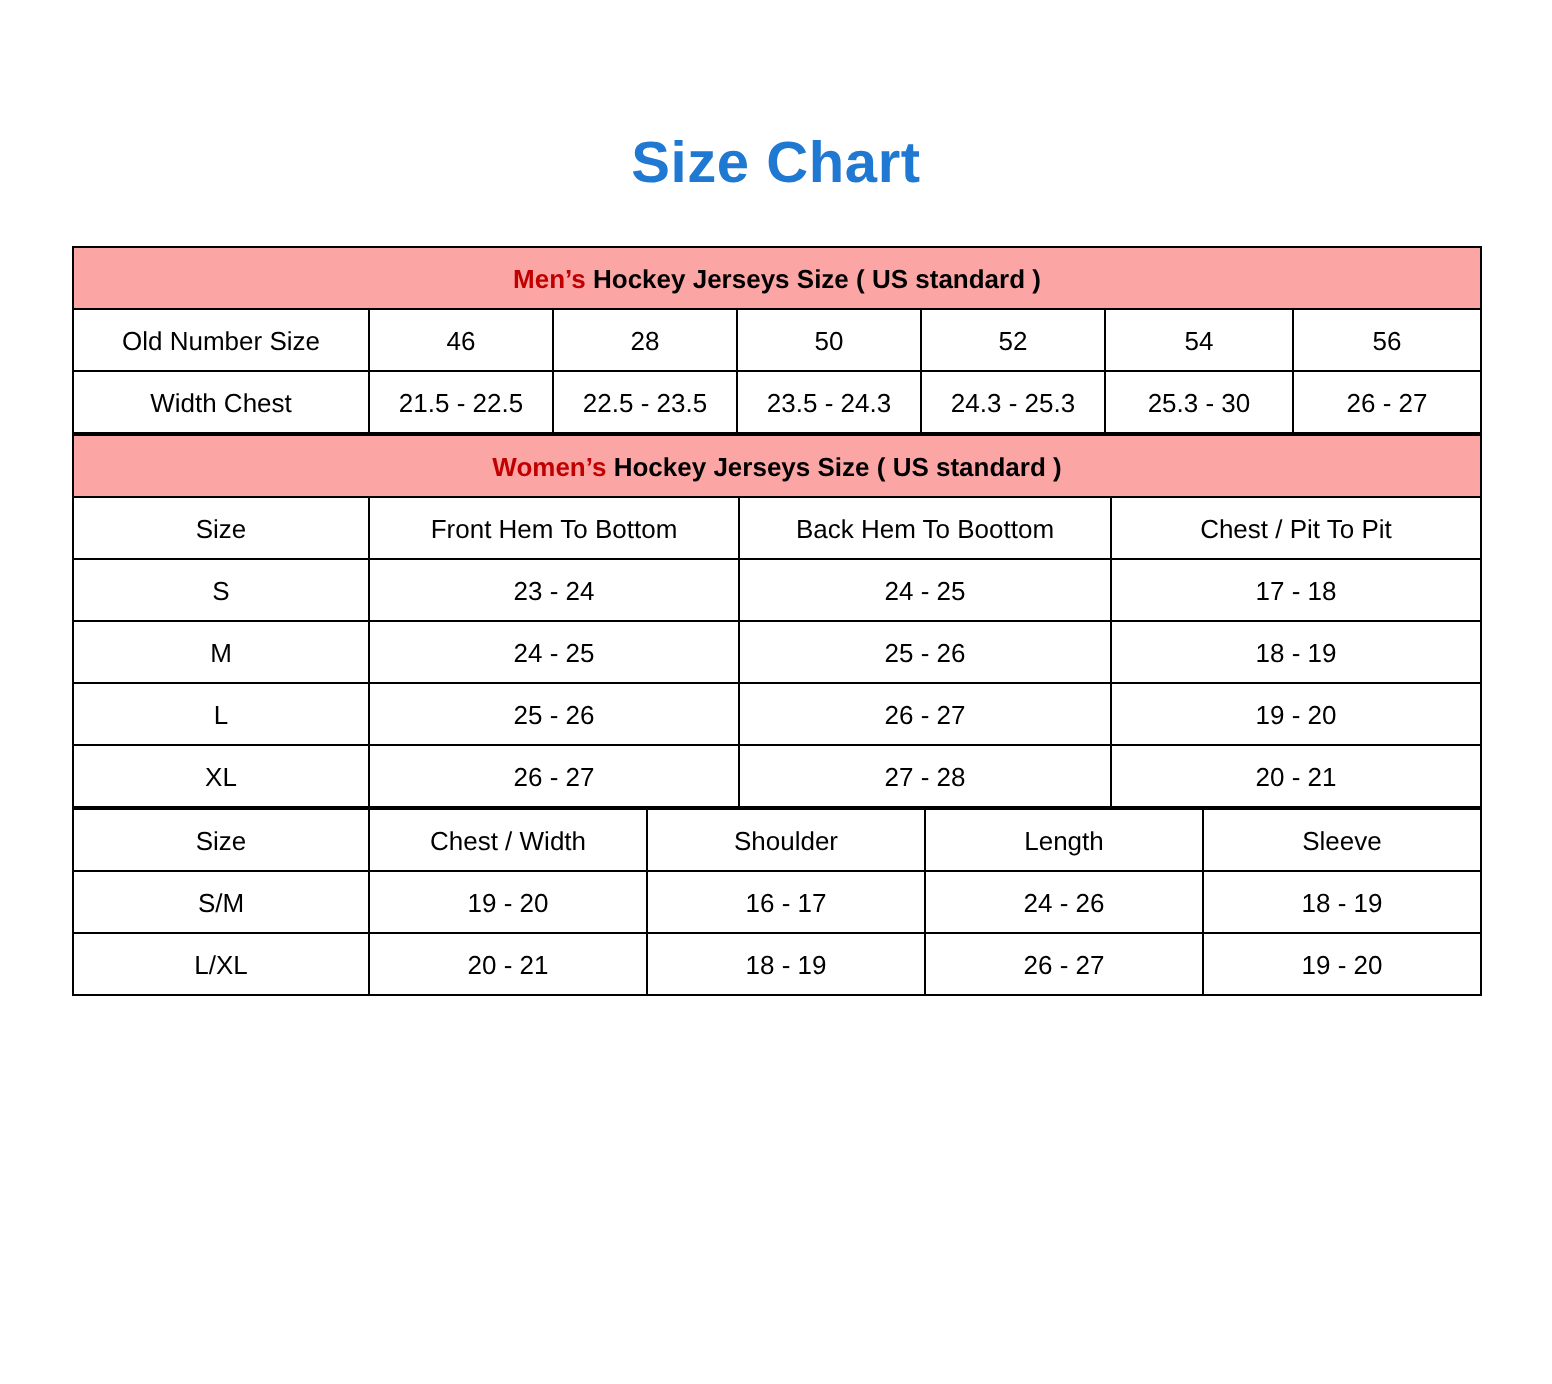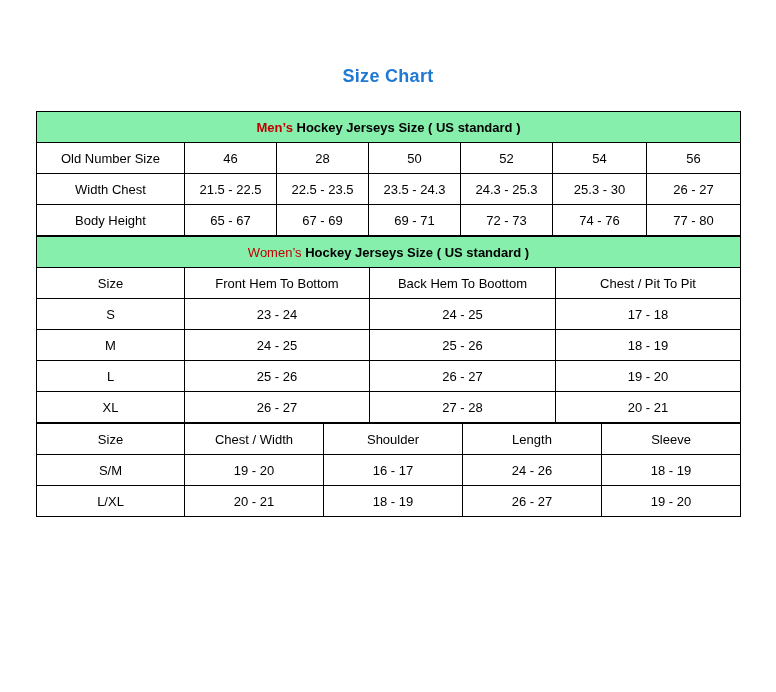--- a/index.html
+++ b/index.html
@@ -17,21 +17,21 @@
   }
   .page {
     width: 776px;
     height: 692px;
     box-sizing: border-box;
     padding: 0;
   }
   .title {
     text-align: center;
     color: #1f78d1;
-    font-size: 18px;
+    font-size: 29px;
     font-weight: bold;
     letter-spacing: 0.3px;
     margin-top: 66px;
     margin-bottom: 0;
   }
   .chart-wrap {
     margin-top: 24px;
     padding-left: 36px;
     padding-right: 36px;
   }
@@ -43,27 +43,27 @@
   table.size-table td, table.size-table th {
     border: 1px solid #000000;
     font-size: 13px;
     text-align: center;
     padding: 5px 2px;
     height: 20px;
     vertical-align: middle;
     font-weight: normal;
   }
   .band {
-    background: #86efac;
+    background: #fca5a5;
     font-weight: bold;
     font-size: 14.5px;
     padding: 7px 2px;
   }
   .band .accent-men { color: #c00000; font-weight: bold; }
-  .band .accent-women { color: #c00000; font-weight: normal; }
+  .band .accent-women { color: #c00000; font-weight: bold; }
   .band .accent-youth { color: #c00000; font-weight: bold; }
   .band .rest { color: #000000; font-weight: bold; }
   .hdr {
     font-weight: bold;
   }
   .rowlabel {
     font-weight: normal;
   }
   .rowlabel-b {
     font-weight: bold;
@@ -122,29 +122,20 @@
         </tr>
         <tr>
           <td class="rowlabel">Width Chest</td>
           <td>21.5 - 22.5</td>
           <td>22.5 - 23.5</td>
           <td>23.5 - 24.3</td>
           <td>24.3 - 25.3</td>
           <td>25.3 - 30</td>
           <td>26 - 27</td>
         </tr>
-        <tr>
-          <td class="rowlabel">Body Height</td>
-          <td>65 - 67</td>
-          <td>67 - 69</td>
-          <td>69 - 71</td>
-          <td>72 - 73</td>
-          <td>74 - 76</td>
-          <td>77 - 80</td>
-        </tr>
       </tbody>
     </table>
 
     <table class="size-table women">
       <colgroup>
         <col class="w0">
           <col class="w1">
           <col class="w2">
           <col class="w3">
       </colgroup>

